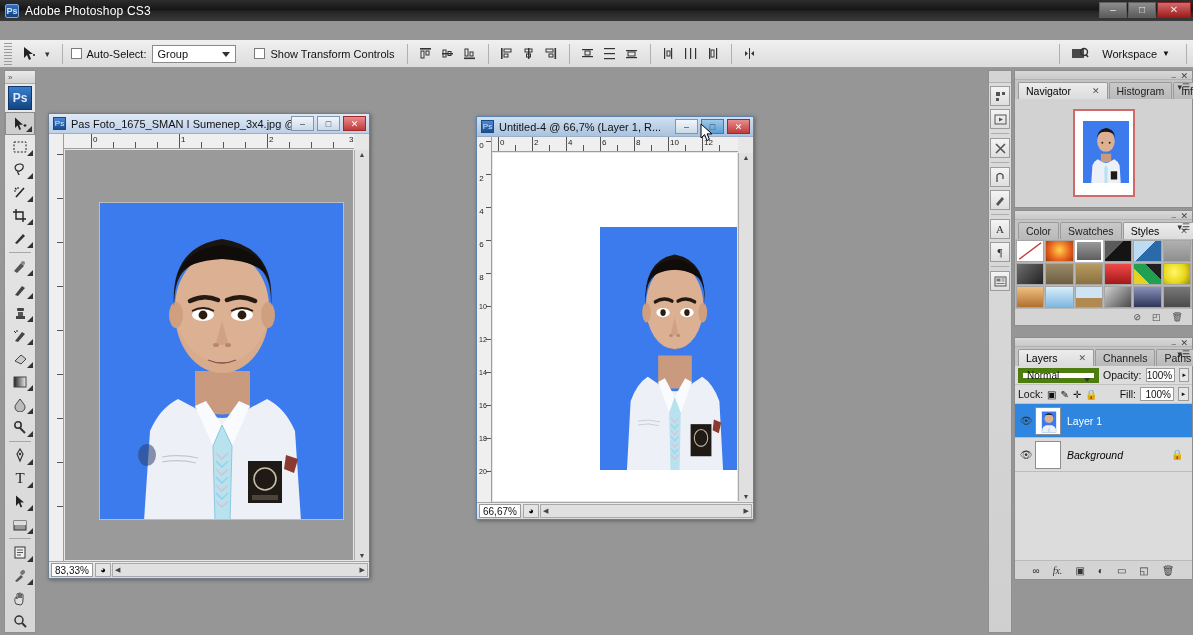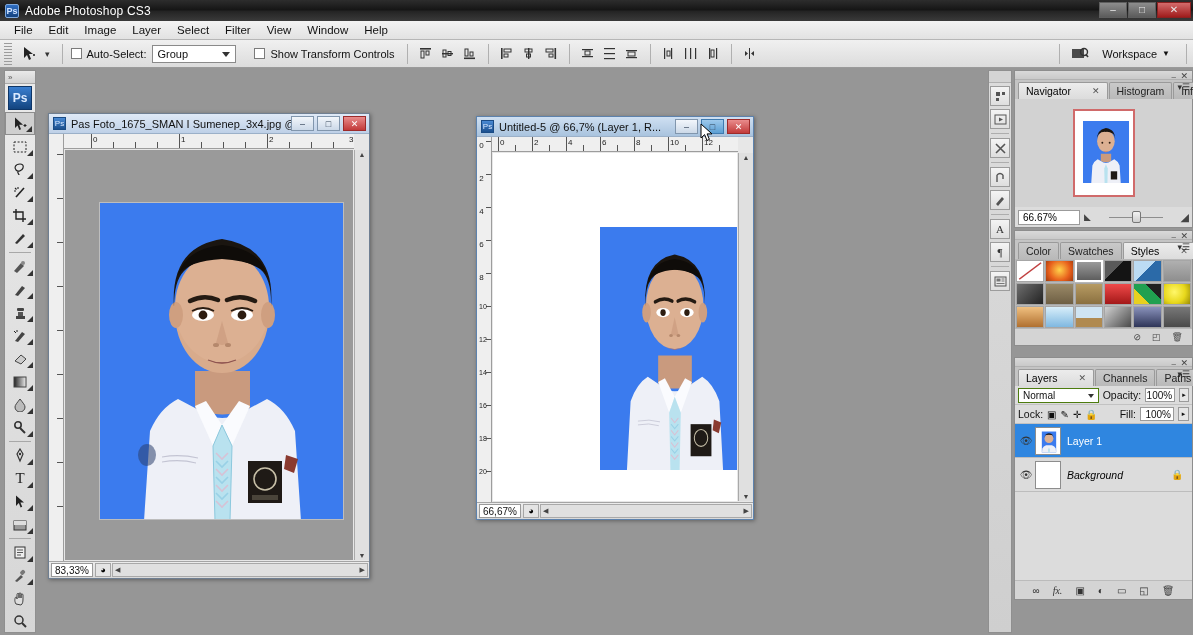--- a/index.html
+++ b/index.html
@@ -165,21 +165,21 @@
   .slider .knob { position: absolute; left: 46%; width: 9px; height: 12px;
     background: linear-gradient(180deg,#f3f3f3,#cfcfcf); border: 1px solid #777; border-radius: 2px; }
 
   .styles-grid { display: grid; grid-template-columns: repeat(6,1fr); background: #b8b8b8; gap: 1px; padding: 1px; }
   .style-sw { height: 22px; border: 1px solid #a6a6a6; }
   .styles-foot { height: 16px; background: #d4d4d4; display: flex; justify-content: flex-end;
     align-items: center; gap: 11px; padding-right: 9px; font-size: 9px; color: #444; }
 
   .lay-row { height: 19px; display: flex; align-items: center; background: #dcdcdc;
     border-bottom: 1px solid #c2c2c2; padding: 0 3px; font-size: 10.5px; color: #111; gap: 4px; }
-  .lay-select { width: 92px; height: 15px; background: #fff; border: 1px solid #4d7c0f;
+  .lay-select { width: 92px; height: 15px; background: #fff; border: 5px solid #4d7c0f;
     font-size: 10px; display: flex; align-items: center; padding-left: 4px; position: relative; }
   .lay-select .arrow { position: absolute; right: 4px; top: 5px;
     border-left: 3.5px solid transparent; border-right: 3.5px solid transparent; border-top: 4px solid #333; }
   .numfield { width: 34px; height: 14px; background: #fff; border: 1px solid #9b9b9b;
     font-size: 10px; display: flex; align-items: center; justify-content: flex-end; padding-right: 2px; }
   .spin { width: 11px; height: 14px; border: 1px solid #9b9b9b; background: #e6e6e6;
     font-size: 7px; display: flex; align-items: center; justify-content: center; }
   .layer-item { height: 34px; display: flex; align-items: center; border-bottom: 1px solid #bdbdbd;
     background: #dcdcdc; padding-left: 2px; }
   .layer-item.sel { background: #2f86e0; color: #fff; }
@@ -203,31 +203,20 @@
   <div class="win-titlebar">
     <div class="win-icon">Ps</div>
     <div class="win-title">Adobe Photoshop CS3</div>
     <div class="win-btns">
       <div class="win-btn">–</div>
       <div class="win-btn">□</div>
       <div class="win-btn close">✕</div>
     </div>
   </div>
 
-  <div class="menubar">
-    <div class="menu-item">File</div>
-    <div class="menu-item">Edit</div>
-    <div class="menu-item">Image</div>
-    <div class="menu-item">Layer</div>
-    <div class="menu-item">Select</div>
-    <div class="menu-item">Filter</div>
-    <div class="menu-item">View</div>
-    <div class="menu-item">Window</div>
-    <div class="menu-item">Help</div>
-  </div>
 
   <div class="optionsbar">
     <div class="opt-grip"></div>
     <div class="tool-preview">
       <svg width="18" height="18" viewBox="0 0 18 18">
           <path d="M3 2 L3 13 L6 10 L8 15 L10 14 L8 9 L12 9 Z" fill="#222"></path>
           <path d="M12 10 l2 0 m-1 -1 l0 2" stroke="#222" stroke-width="1.2"></path>
         </svg>
     </div>
     <div style="font-size:9px;color:#333;margin-right:4px;">▾</div>
@@ -628,21 +617,21 @@
       <div class="hscroll">
         <span>◀</span>
         <span>▶</span>
       </div>
     </div>
   </div>
 
   <div class="docwin" style="left:476px; top:116px; width:278px; height:404px; border-color:#5d82ad;">
     <div class="doc-title active">
       <div class="doc-icon">Ps</div>
-      <div class="doc-name">Untitled-5 @ 66,7% (Layer 1, R...</div>
+      <div class="doc-name">Untitled-4 @ 66,7% (Layer 1, R...</div>
       <div class="doc-btns">
         <div class="doc-btn">–</div>
         <div class="doc-btn hl">□</div>
         <div class="doc-btn close">✕</div>
       </div>
     </div>
 
     <div class="ruler-h" style="left:15px; top:20px; right:15px;">
       <div class="rtick" style="left:6px;top:0;width:1px;height:14px;"></div>
       <div class="rlabel" style="left:8px;top:2px;">0</div>
@@ -829,29 +818,20 @@
                 <ellipse cx="122" cy="104" rx="47" ry="56" fill="#dcb092"></ellipse>
                 <path d="M74 104 Q70 44 122 36 Q176 44 171 104 Q172 76 160 66 Q140 54 122 56 Q98 54 84 68 Q74 78 74 104 Z" fill="#1a1510"></path>
                 <circle cx="103" cy="112" r="5" fill="#2c1c10"></circle>
                 <circle cx="142" cy="112" r="5" fill="#2c1c10"></circle>
                 <path d="M108 157 q14 7 28 0 Z" fill="#b2706a"></path>
                 <rect x="148" y="258" width="34" height="42" fill="#1f1a16"></rect>
               </svg>
             </div>
           </div>
         </div>
-        <div class="nav-bar">
-          <div class="nav-zoom">66.67%</div>
-          <span style="font-size:9px;color:#444">◣</span>
-          <div class="slider">
-            <div class="track"></div>
-            <div class="knob"></div>
-          </div>
-          <span style="font-size:11px;color:#444">◢</span>
-        </div>
       </div>
     </div>
 
     <div class="panel">
       <div class="panel-grip">
         <span class="mini">–</span>
         <span class="x">✕</span>
       </div>
       <div class="tabs">
         <div class="tab">

